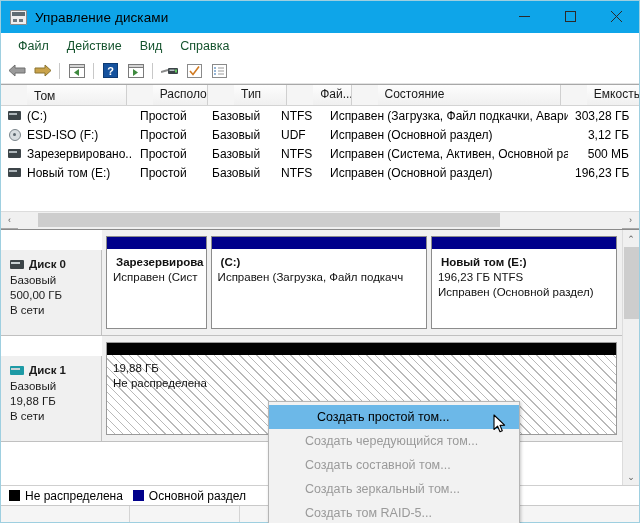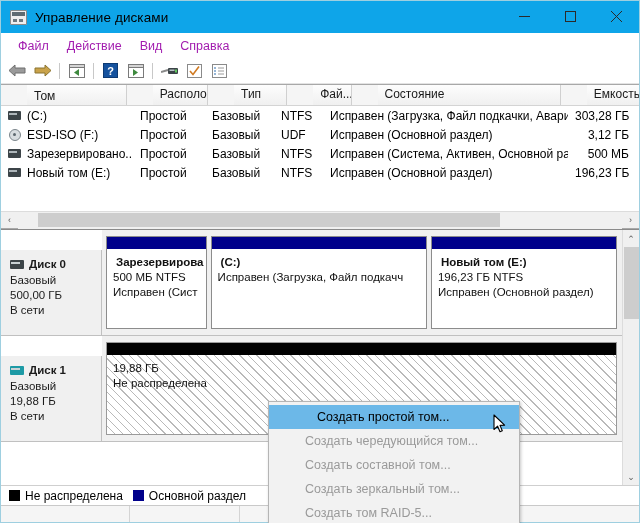--- a/index.html
+++ b/index.html
@@ -53,21 +53,21 @@
     color: #2a2a2a;
   }
   .win-btn svg { display: block; }
 
   
   .menubar {
     height: 25px; min-height: 25px;
     display: flex; align-items: center;
     padding-left: 8px;
     background: #ffffff;
-    font-size: 12.5px; color: #a21caf;
+    font-size: 12.5px; color: #14532d;
   }
   .menu-item { padding: 3px 9px; cursor: default; }
 
   
   .toolbar {
     height: 26px; min-height: 26px;
     display: flex; align-items: center;
     padding-left: 4px;
     background: #ffffff;
     border-bottom: 1px solid #e3e3e3;
@@ -462,21 +462,20 @@
           </div>
           <div>Базовый</div>
           <div>500,00 ГБ</div>
           <div>В сети</div>
         </div>
         <div class="disk-parts">
           <div class="part" style="width:20%">
             <div class="part-bar"></div>
             <div class="part-body">
               <div class="part-name">Зарезервирова</div>
-              <div>500 МБ NTFS</div>
               <div>Исправен (Сист</div>
             </div>
           </div>
           <div class="part" style="width:43%">
             <div class="part-bar"></div>
             <div class="part-body">
               <div class="part-name">(C:)</div>
               <div>Исправен (Загрузка, Файл подкачч</div>
             </div>
           </div>

